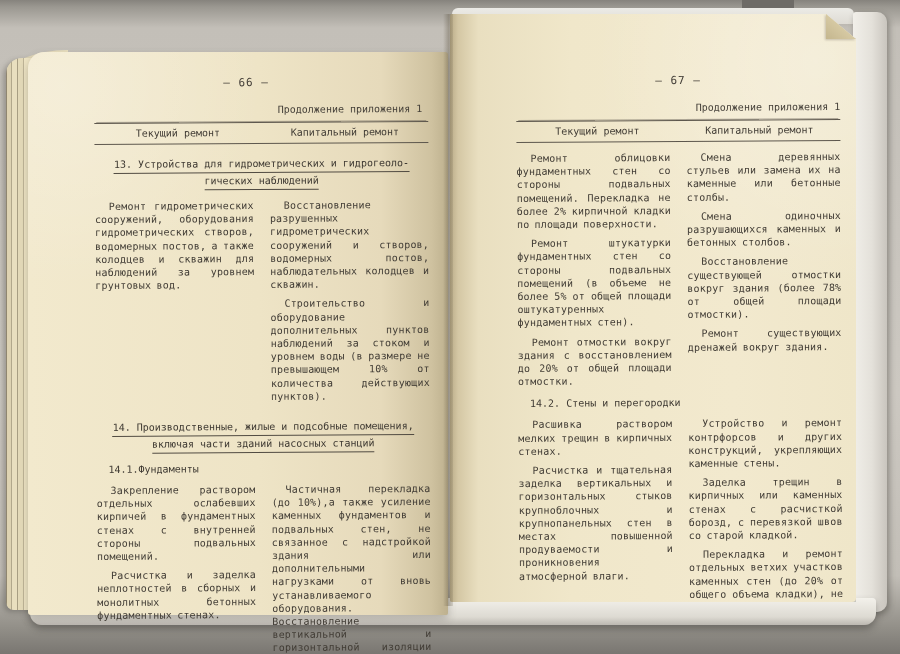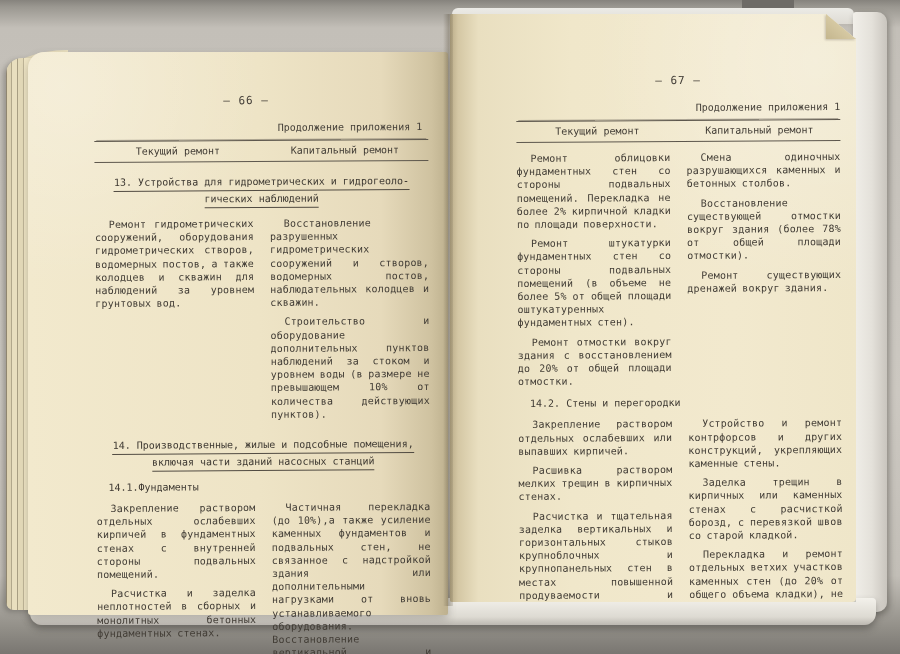--- a/index.html
+++ b/index.html
@@ -31,21 +31,21 @@
   
   .page{position:absolute;box-sizing:border-box;}
   .page-left{
     left:28px;top:52px;width:420px;height:563px;
     border-radius:16px 3px 2px 3px;
     background:
       radial-gradient(120% 90% at 8% 6%, rgba(255,255,255,.25) 0, rgba(255,255,255,0) 40%),
       linear-gradient(90deg,#f2e9cd 0,#eee4c6 55%,#e6dabb 84%,#cfc2a0 96%,#bdb08e 100%),
       #ece2c4;
     box-shadow:0 4px 8px rgba(70,66,58,.3);
-    padding:42px 20px 0 66px;
+    padding:24px 20px 0 66px;
   }
   .page-right{
     left:450px;top:14px;width:406px;height:588px;
     border-radius:2px 6px 4px 2px;
     background:
       radial-gradient(120% 90% at 90% 8%, rgba(255,255,255,.3) 0, rgba(255,255,255,0) 45%),
       linear-gradient(90deg,#b9ab88 0,#d4c7a4 2%,#e9dfc0 7%,#f0e7ca 30%,#f2e9ce 70%,#efe6c9 100%),
       #f0e7cb;
     box-shadow:3px 4px 8px rgba(70,66,58,.35);
     padding:60px 16px 0 66px;
@@ -131,29 +131,29 @@
         <span>Текущий ремонт</span>
         <span>Капитальный ремонт</span>
       </div>
       <div class="cols">
         <div class="col">
           <p>Ремонт облицовки фундаментных стен со стороны подвальных помещений. Перекладка не более 2% кирпичной кладки по площади поверхности.</p>
           <p>Ремонт штукатурки фундаментных стен со стороны подвальных помещений (в объеме не более 5% от общей площади оштукатуренных фундаментных стен).</p>
           <p>Ремонт отмостки вокруг здания с восстановлением до 20% от общей площади отмостки.</p>
         </div>
         <div class="col">
+          <p>Смена деревянных стульев или замена их на каменные или бетонные столбы.</p>
           <p>Смена одиночных разрушающихся каменных и бетонных столбов.</p>
           <p>Восстановление существующей отмостки вокруг здания (более 78% от общей площади отмостки).</p>
           <p>Ремонт существующих дренажей вокруг здания.</p>
         </div>
       </div>
       <div class="subsec">14.2. Стены и перегородки</div>
       <div class="cols">
         <div class="col">
-          <p>Закрепление раствором отдельных ослабевших или выпавших кирпичей.</p>
           <p>Расшивка раствором мелких трещин в кирпичных стенах.</p>
           <p>Расчистка и тщательная заделка вертикальных и горизонтальных стыков крупноблочных и крупнопанельных стен в местах повышенной продуваемости и проникновения атмосферной влаги.</p>
         </div>
         <div class="col">
           <p>Устройство и ремонт контрфорсов и других конструкций, укрепляющих каменные стены.</p>
           <p>Заделка трещин в кирпичных или каменных стенах с расчисткой борозд, с перевязкой швов со старой кладкой.</p>
           <p>Перекладка и ремонт отдельных ветхих участков каменных стен (до 20% от общего объема кладки), не связанные с надстройкой здания или дополнительными нагрузками от вновь устанавливаемого оборудования.</p>
         </div>
       </div>
     </div>

